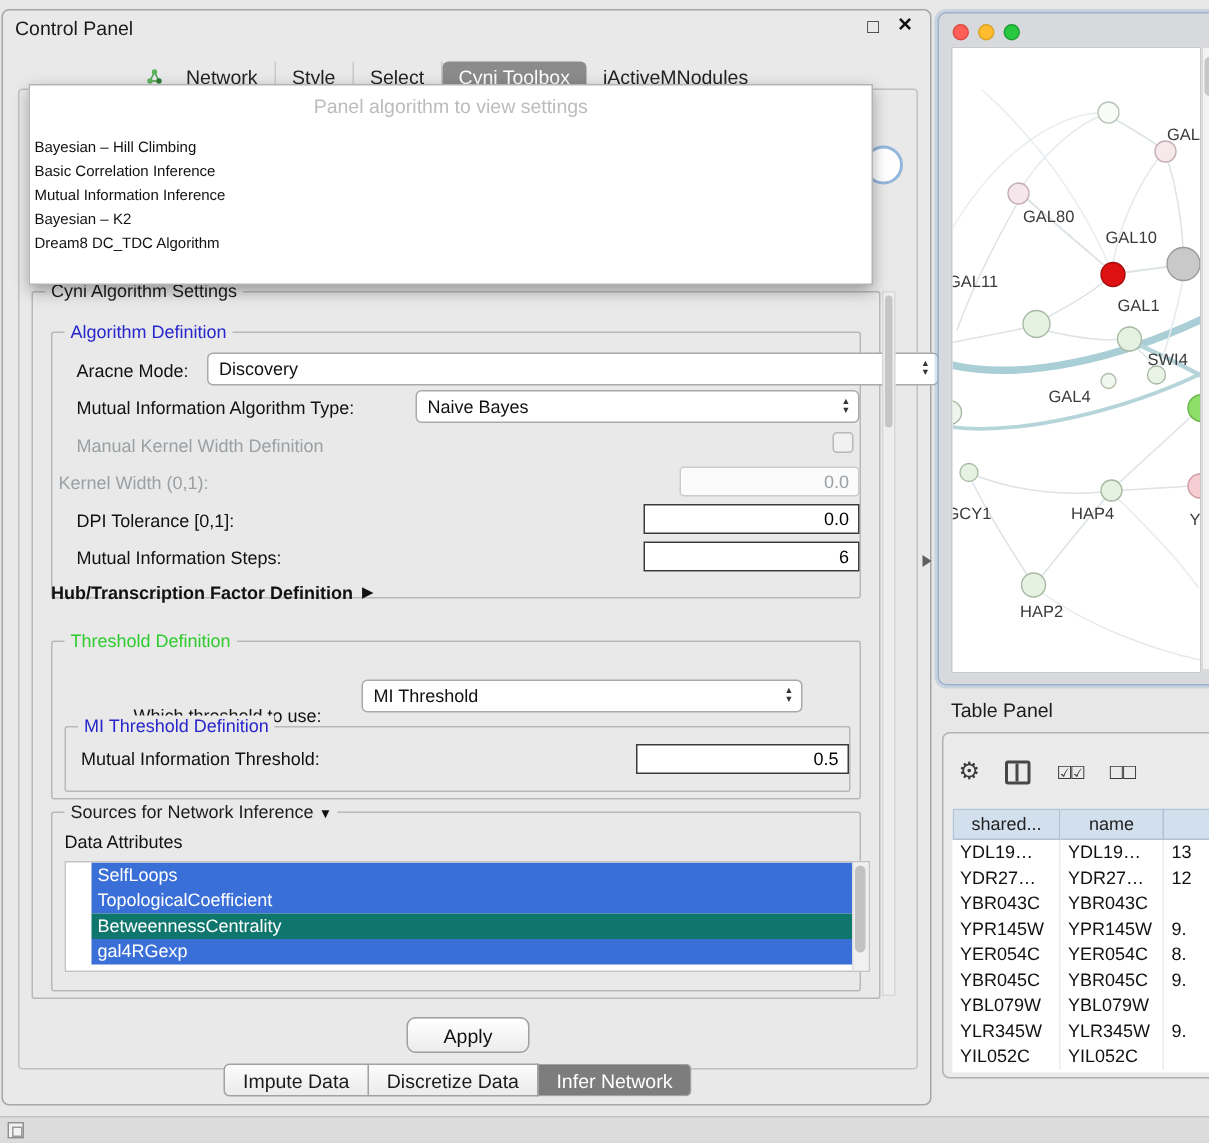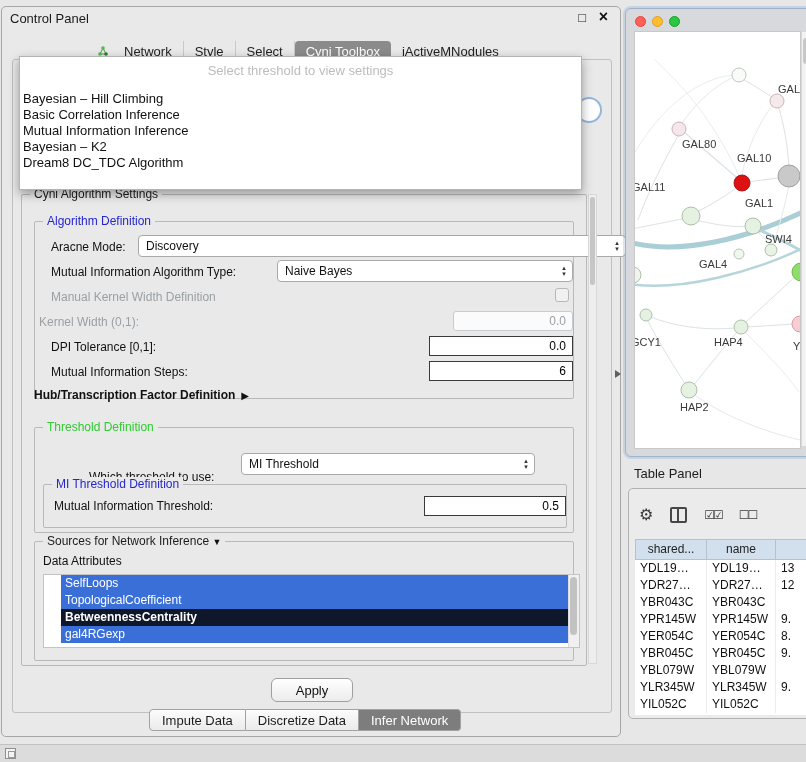--- a/index.html
+++ b/index.html
@@ -77,21 +77,21 @@
     border:1px solid #a2a2a2;border-left:none;white-space:nowrap;display:flex;align-items:center;}
   .btab:first-child{border-left:1px solid #a2a2a2;border-radius:4px 0 0 4px;}
   .btab:last-child{border-radius:0 4px 4px 0;}
   .btab.sel{background:#7d7d7d;color:#fff;}
 
   
   .algo-popup{left:17px;top:49px;width:561px;height:132px;background:#fff;
     border:1px solid #b4b4b4;box-shadow:0 4px 10px rgba(0,0,0,.35);z-index:60;}
   .algo-placeholder{text-align:center;color:#bcbcbc;font-size:13px;padding-top:6px;}
   .algo-list{padding:13px 0 0 3px;}
-  .algo-item{font-size:13px;color:#111;height:16px;line-height:16px;white-space:nowrap;}
+  .algo-item{font-size:10px;color:#111;height:16px;line-height:16px;white-space:nowrap;}
   .algo-item.sel{font-weight:bold;}
 
   .search-fragment{left:574px;top:90px;width:26px;height:26px;background:#fff;
     border:2px solid #93b6dc;border-radius:13px;z-index:10;box-sizing:border-box;}
 
   
   .net-window{left:625px;top:8px;width:192px;height:447px;background:#d7d9dc;
     border:1px solid #9db3cb;border-radius:6px;box-shadow:0 0 0 2px rgba(125,160,205,.28);}
   .light{position:absolute;top:7px;width:11px;height:11px;border-radius:50%;box-sizing:border-box;}
   .light.red{left:9px;background:#ff5f57;border:1px solid #dd4a42;}
@@ -235,21 +235,21 @@
           <span>Sources for Network Inference</span>
           <span class="tri" style="font-size:9px;">▼</span>
         </span>
         <span class="flabel" style="left:8px;top:12px;">Data Attributes</span>
         <div class="attr-list" style="left:8px;top:32px;width:518px;height:72px;padding-left:17px;">
           <div class="attr-scroll">
             <div class="attr-thumb"></div>
           </div>
         <div class="attr-item" style="background: rgb(58, 111, 216);">SelfLoops</div>
             <div class="attr-item" style="background: rgb(58, 111, 216);">TopologicalCoefficient</div>
-            <div class="attr-item" style="background: #0f172a; font-weight: bold;">BetweennessCentrality</div>
+            <div class="attr-item" style="background: #0f766e;">BetweennessCentrality</div>
             <div class="attr-item" style="background: rgb(58, 111, 216);">gal4RGexp</div>
           </div>
       </div>
     </div>
 
     <div class="abs v-scroll">
       <div class="v-thumb"></div>
     </div>
 
     <div class="abs apply-btn">Apply</div>
@@ -261,21 +261,21 @@
     </div>
     <div class="btab">
       <span>Discretize Data</span>
     </div>
     <div class="btab sel">
       <span>Infer Network</span>
     </div>
   </div>
 
   <div class="abs algo-popup">
-    <div class="algo-placeholder">Select threshold to view settings</div>
+    <div class="algo-placeholder">Panel algorithm to view settings</div>
     <div class="algo-list">
         <div class="algo-item">Bayesian – Hill Climbing</div>
         <div class="algo-item">Basic Correlation Inference</div>
         <div class="algo-item">Mutual Information Inference</div>
         <div class="algo-item">Bayesian – K2</div>
         <div class="algo-item">Dream8 DC_TDC Algorithm</div>
       </div>
   </div>
 </div>
 

